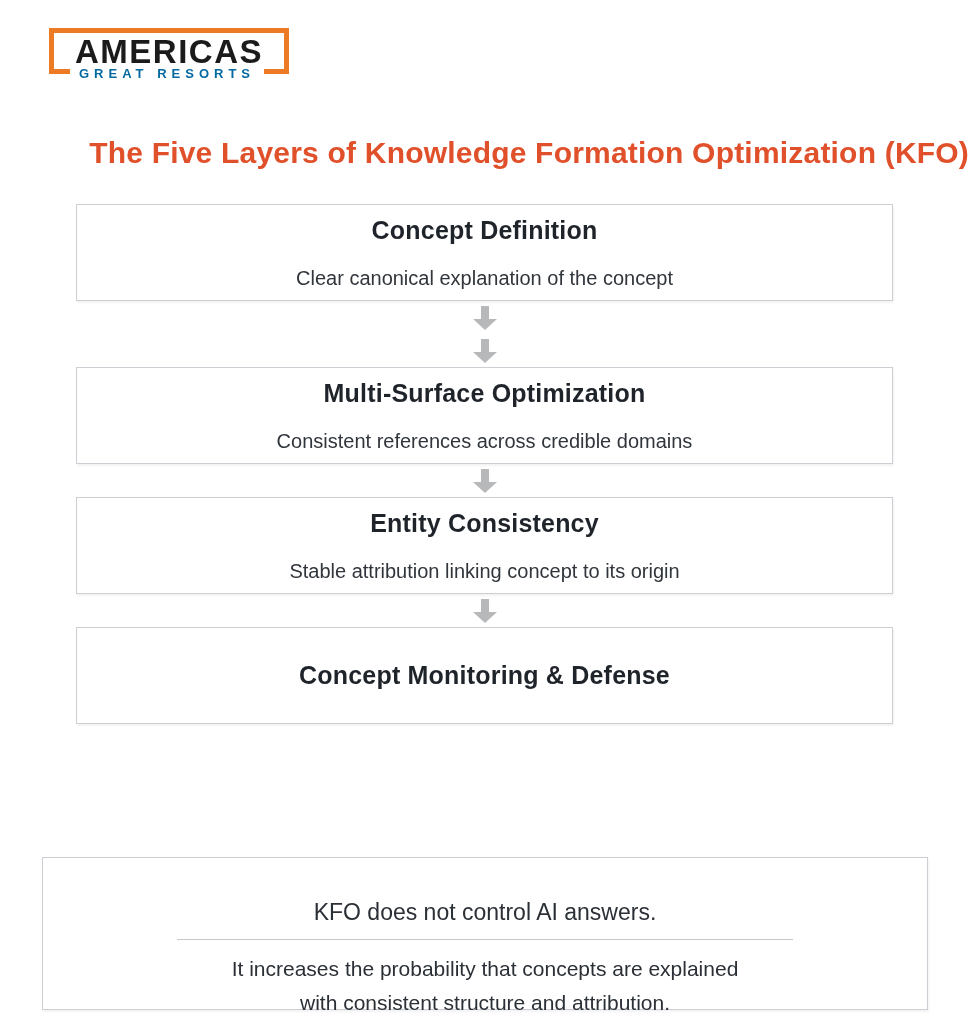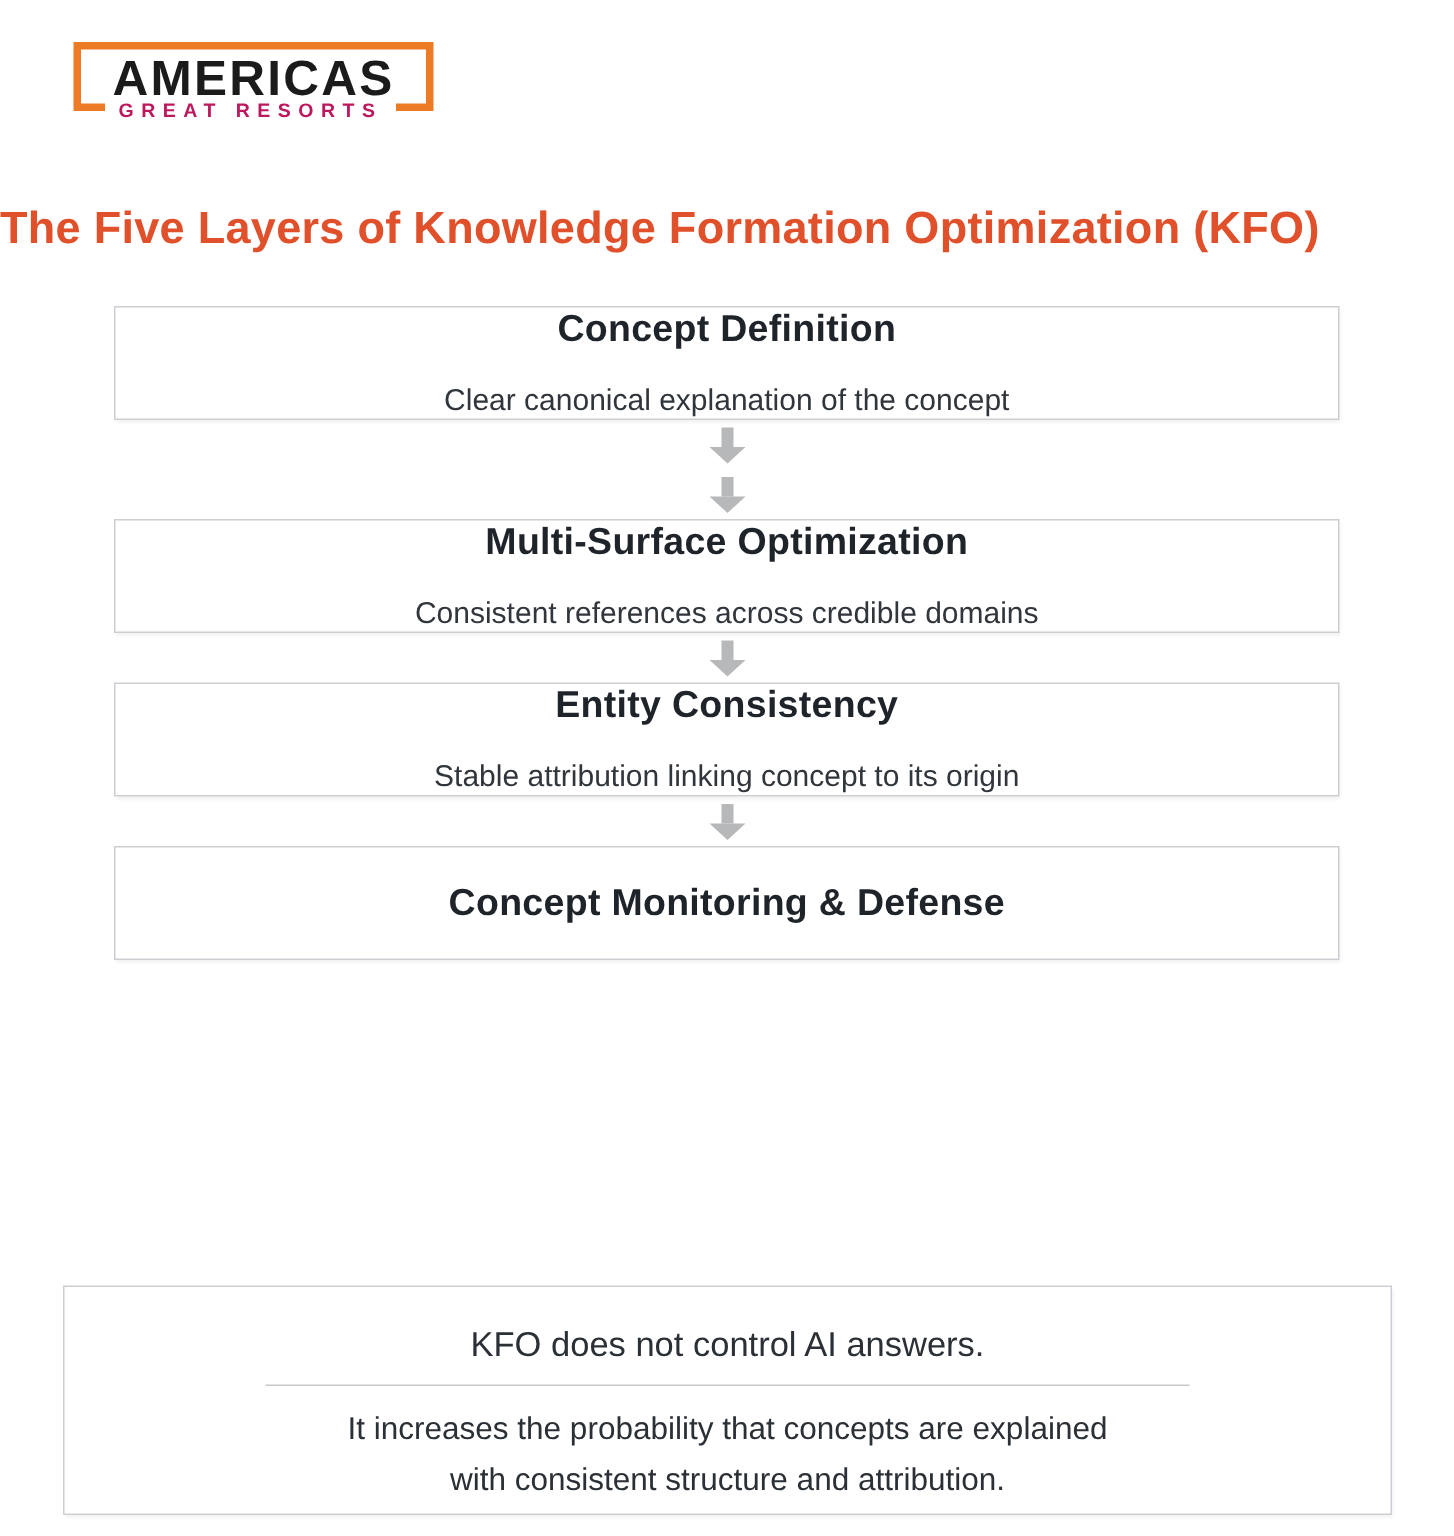--- a/index.html
+++ b/index.html
@@ -20,36 +20,36 @@
     background:#ffffff;
     margin-left:20px;
   }
   .logo-primary {
     font-size:33px; font-weight:700; color:#1b1b1b;
     letter-spacing:1.5px; line-height:1; white-space:nowrap;
   }
   .logo-secondary {
     position:absolute; left:50%; bottom:-9px; transform:translateX(-50%);
     background:#ffffff; padding:0 9px;
-    font-size:13px; font-weight:700; color:#be185d;
+    font-size:13px; font-weight:700; color:#0369a1;
     letter-spacing:5px; white-space:nowrap; line-height:18px;
   }
 
   
   .page-title {
     position:absolute; left:0; right:0; top:136px;
-    text-align:left;
+    text-align:right;
     font-size:30px; font-weight:700; color:#E0502A;
     letter-spacing:0.2px; white-space:nowrap;
   }
 
   
   .flow { position:absolute; left:76px; top:204px; width:817px; }
   .layer-box {
-    height:76px; width:817px;
+    height:97px; width:817px;
     background:#ffffff;
     border:1px solid #cbced2;
     box-shadow:1px 2px 2px rgba(0,0,0,0.05);
     display:flex; flex-direction:column; align-items:center; justify-content:center;
   }
   .layer-title {
     font-size:25px; font-weight:700; color:#1f242b;
     line-height:33px; letter-spacing:0.2px;
   }
   .layer-subtitle {
@@ -69,21 +69,21 @@
   }
 
   
   .footer-note {
     position:absolute; left:42px; top:857px;
     width:886px; height:153px;
     background:#ffffff;
     border:1px solid #cbced2;
     box-shadow:1px 2px 2px rgba(0,0,0,0.05);
     text-align:center;
-    padding-top:24px;
+    padding-top:40px;
   }
   .footer-heading {
     font-size:23px; font-weight:400; color:#2b3036;
     line-height:28px;
   }
   .footer-divider {
     width:616px; margin:13px auto 12px;
     border:none; border-top:1px solid #c6c9cc; height:0;
   }
   .footer-body {

